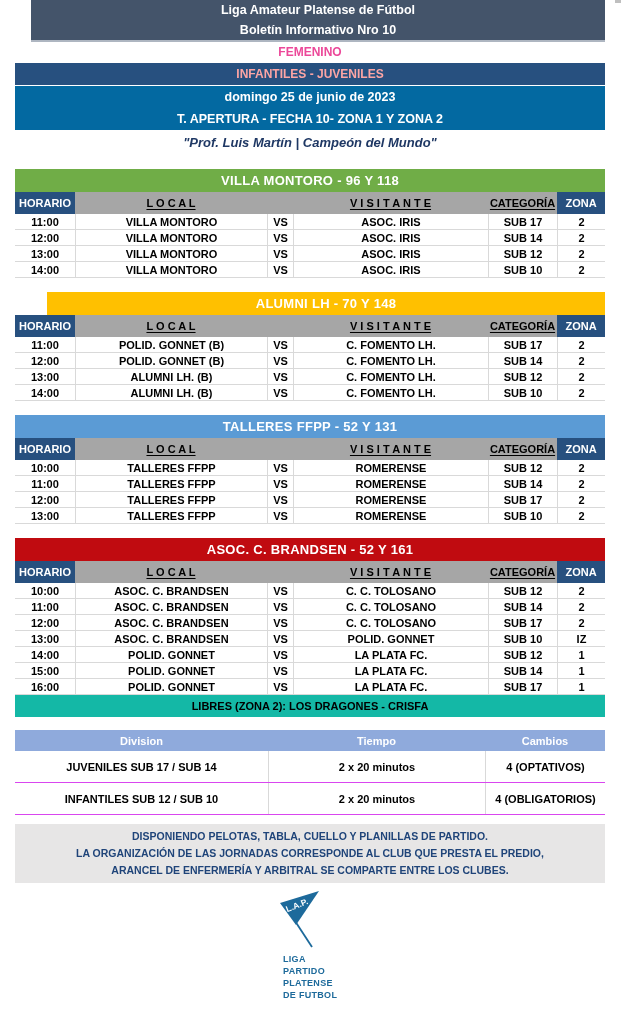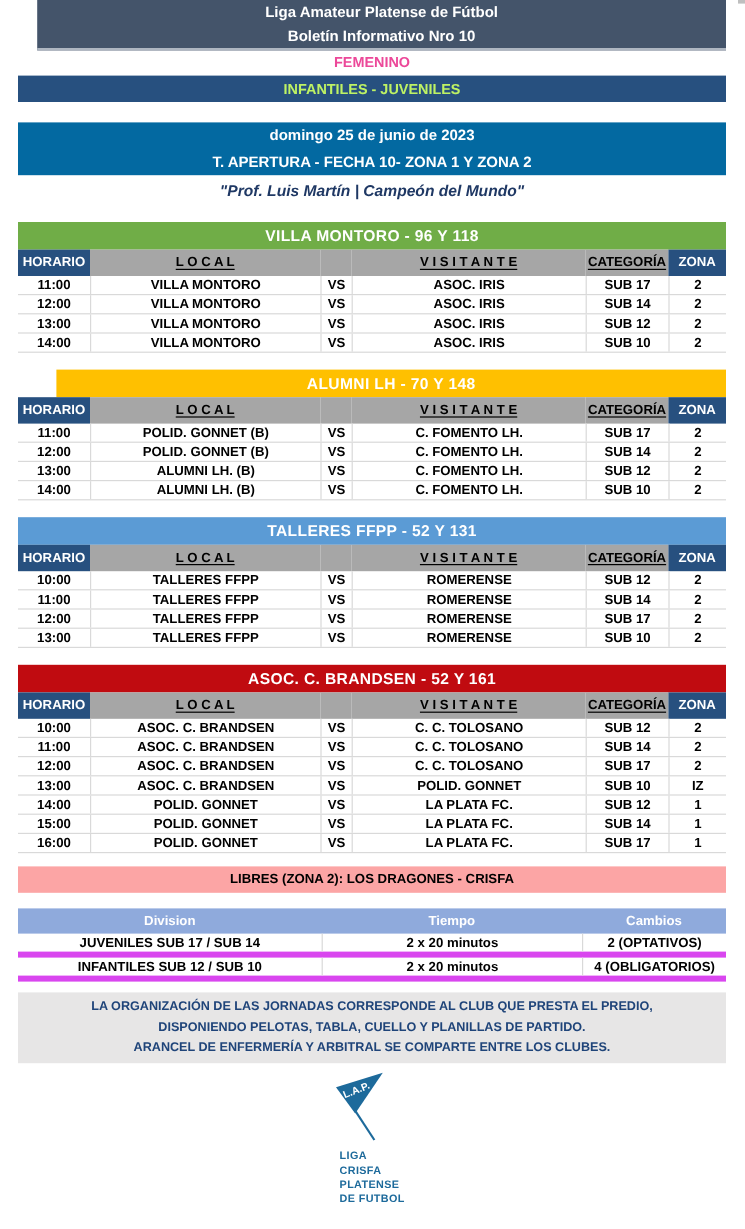--- a/index.html
+++ b/index.html
@@ -5,42 +5,42 @@
   html,body{margin:0;padding:0;}
   body{
     width:621px;height:1024px;background:#ffffff;position:relative;overflow:hidden;
     font-family:"Liberation Sans","DejaVu Sans",sans-serif;font-weight:bold;color:#000;
   }
   .wrap{padding:0 16px 0 15px;}
   .center{text-align:center;}
   
   .band-slate{height:40px;background:#44546A;color:#fff;font-size:12.5px;line-height:20px;border-bottom:2px solid #AEB6C1;margin-left:16px;}
   .band-femenino{height:21px;line-height:21px;color:#ec4899;font-size:12px;}
-  .band-navy{height:22px;line-height:22px;background:#27507F;color:#bef264;font-size:12px;margin-bottom:17px;}
+  .band-navy{height:22px;line-height:22px;background:#27507F;color:#fca5a5;font-size:12px;margin-bottom:1px;}
   .band-ltblue{height:44px;background:#0369a1;color:#fff;font-size:12.5px;line-height:22px;}
   .quote{height:25px;line-height:25px;color:#1F3864;font-size:13px;font-style:italic;}
   
   .vtable{margin-top:14px;}
   .vtitle{height:23px;line-height:23px;color:#fff;font-size:13px;text-align:center;letter-spacing:.3px;}
   .row{display:flex;box-sizing:border-box;}
   .c{display:flex;align-items:center;justify-content:center;text-align:center;box-sizing:border-box;}
   .hor{width:60px;}.loc{width:192px;}.vs{width:26px;}.vis{width:195px;}.cat{width:69px;}.zon{width:48px;}
   .vhead{height:22px;font-size:11px;border-radius:11px;}
   .vhead .ghead{background:#A6A6A6;color:#000;}
   .vhead .navycell{background:#27507F;color:#fff;}
   .ul{text-decoration:underline;text-underline-offset:2px;}
   .vrow{height:16px;font-size:11px;border-bottom:1px solid #D9D9D9;}
   .vrow .c{border-left:1px solid #D9D9D9;}
   .vrow .c:first-child{border-left:none;}
   
-  .libres{margin-top:11px;height:22px;line-height:22px;background:#fca5a5;color:#000;font-size:11px;}
+  .libres{height:22px;line-height:22px;background:#14b8a6;color:#000;font-size:11px;}
   
   .rules{margin-top:13px;}
   .rhead{height:21px;background:#8FAADC;color:#fff;font-size:11px;}
-  .rrow{height:20px;font-size:11px;border-bottom:5px solid #d946ef;}
+  .rrow{height:32px;font-size:11px;border-bottom:1px solid #d946ef;}
   .rrow .c{border-left:1px solid #D9D9D9;}
   .rrow .c:first-child{border-left:none;}
   .rc1{width:253px;}.rc2{width:217px;}.rc3{width:120px;text-align:center;}
   
   .notice{margin-top:9px;background:#E7E6E6;color:#1F4479;font-size:10.5px;line-height:17px;padding:4px 0;}
   
   .logo{margin-top:2px;margin-left:265px;width:120px;}
   .logo-lines{margin-left:18px;color:#1D6A9B;font-size:9px;line-height:12px;letter-spacing:.3px;}
   .corner-artifact{position:absolute;top:0;right:0;width:6px;height:3px;background:#BFBFBF;}
 </style>
@@ -291,41 +291,41 @@
 
   <div class="rules">
     <div class="row rhead">
       <div class="c rc1">Division</div>
       <div class="c rc2">Tiempo</div>
       <div class="c rc3">Cambios</div>
     </div>
     <div class="row rrow">
       <div class="c rc1">JUVENILES SUB 17 / SUB 14</div>
       <div class="c rc2">2 x 20 minutos</div>
-      <div class="c rc3">2 (OPTATIVOS)</div>
+      <div class="c rc3">4 (OPTATIVOS)</div>
     </div>
     <div class="row rrow">
       <div class="c rc1">INFANTILES SUB 12 / SUB 10</div>
       <div class="c rc2">2 x 20 minutos</div>
       <div class="c rc3">4 (OBLIGATORIOS)</div>
     </div>
   </div>
 
   <div class="notice center">
+    <div>DISPONIENDO PELOTAS, TABLA, CUELLO Y PLANILLAS DE PARTIDO.</div>
     <div>LA ORGANIZACIÓN DE LAS JORNADAS CORRESPONDE AL CLUB QUE PRESTA EL PREDIO,</div>
-    <div>DISPONIENDO PELOTAS, TABLA, CUELLO Y PLANILLAS DE PARTIDO.</div>
     <div>ARANCEL DE ENFERMERÍA Y ARBITRAL SE COMPARTE ENTRE LOS CLUBES.</div>
   </div>
 </div>
 
 <div class="logo">
   <svg width="62" height="64" viewBox="0 0 62 64">
     <polygon points="15,18 54,6 31,40" fill="#1D6A9B"></polygon>
     <line x1="30" y1="36" x2="47" y2="62" stroke="#1D6A9B" stroke-width="1.8"></line>
     <text x="33" y="23" transform="rotate(-22 33 23)" text-anchor="middle" fill="#ffffff" font-size="8.5" font-weight="bold" font-family="Liberation Sans, sans-serif">L.A.P.</text>
   </svg>
   <div class="logo-lines">
     <div>LIGA</div>
-    <div>CRISFA</div>
+    <div>PARTIDO</div>
     <div>PLATENSE</div>
     <div>DE FUTBOL</div>
   </div>
 </div>
 
 </body></html>

